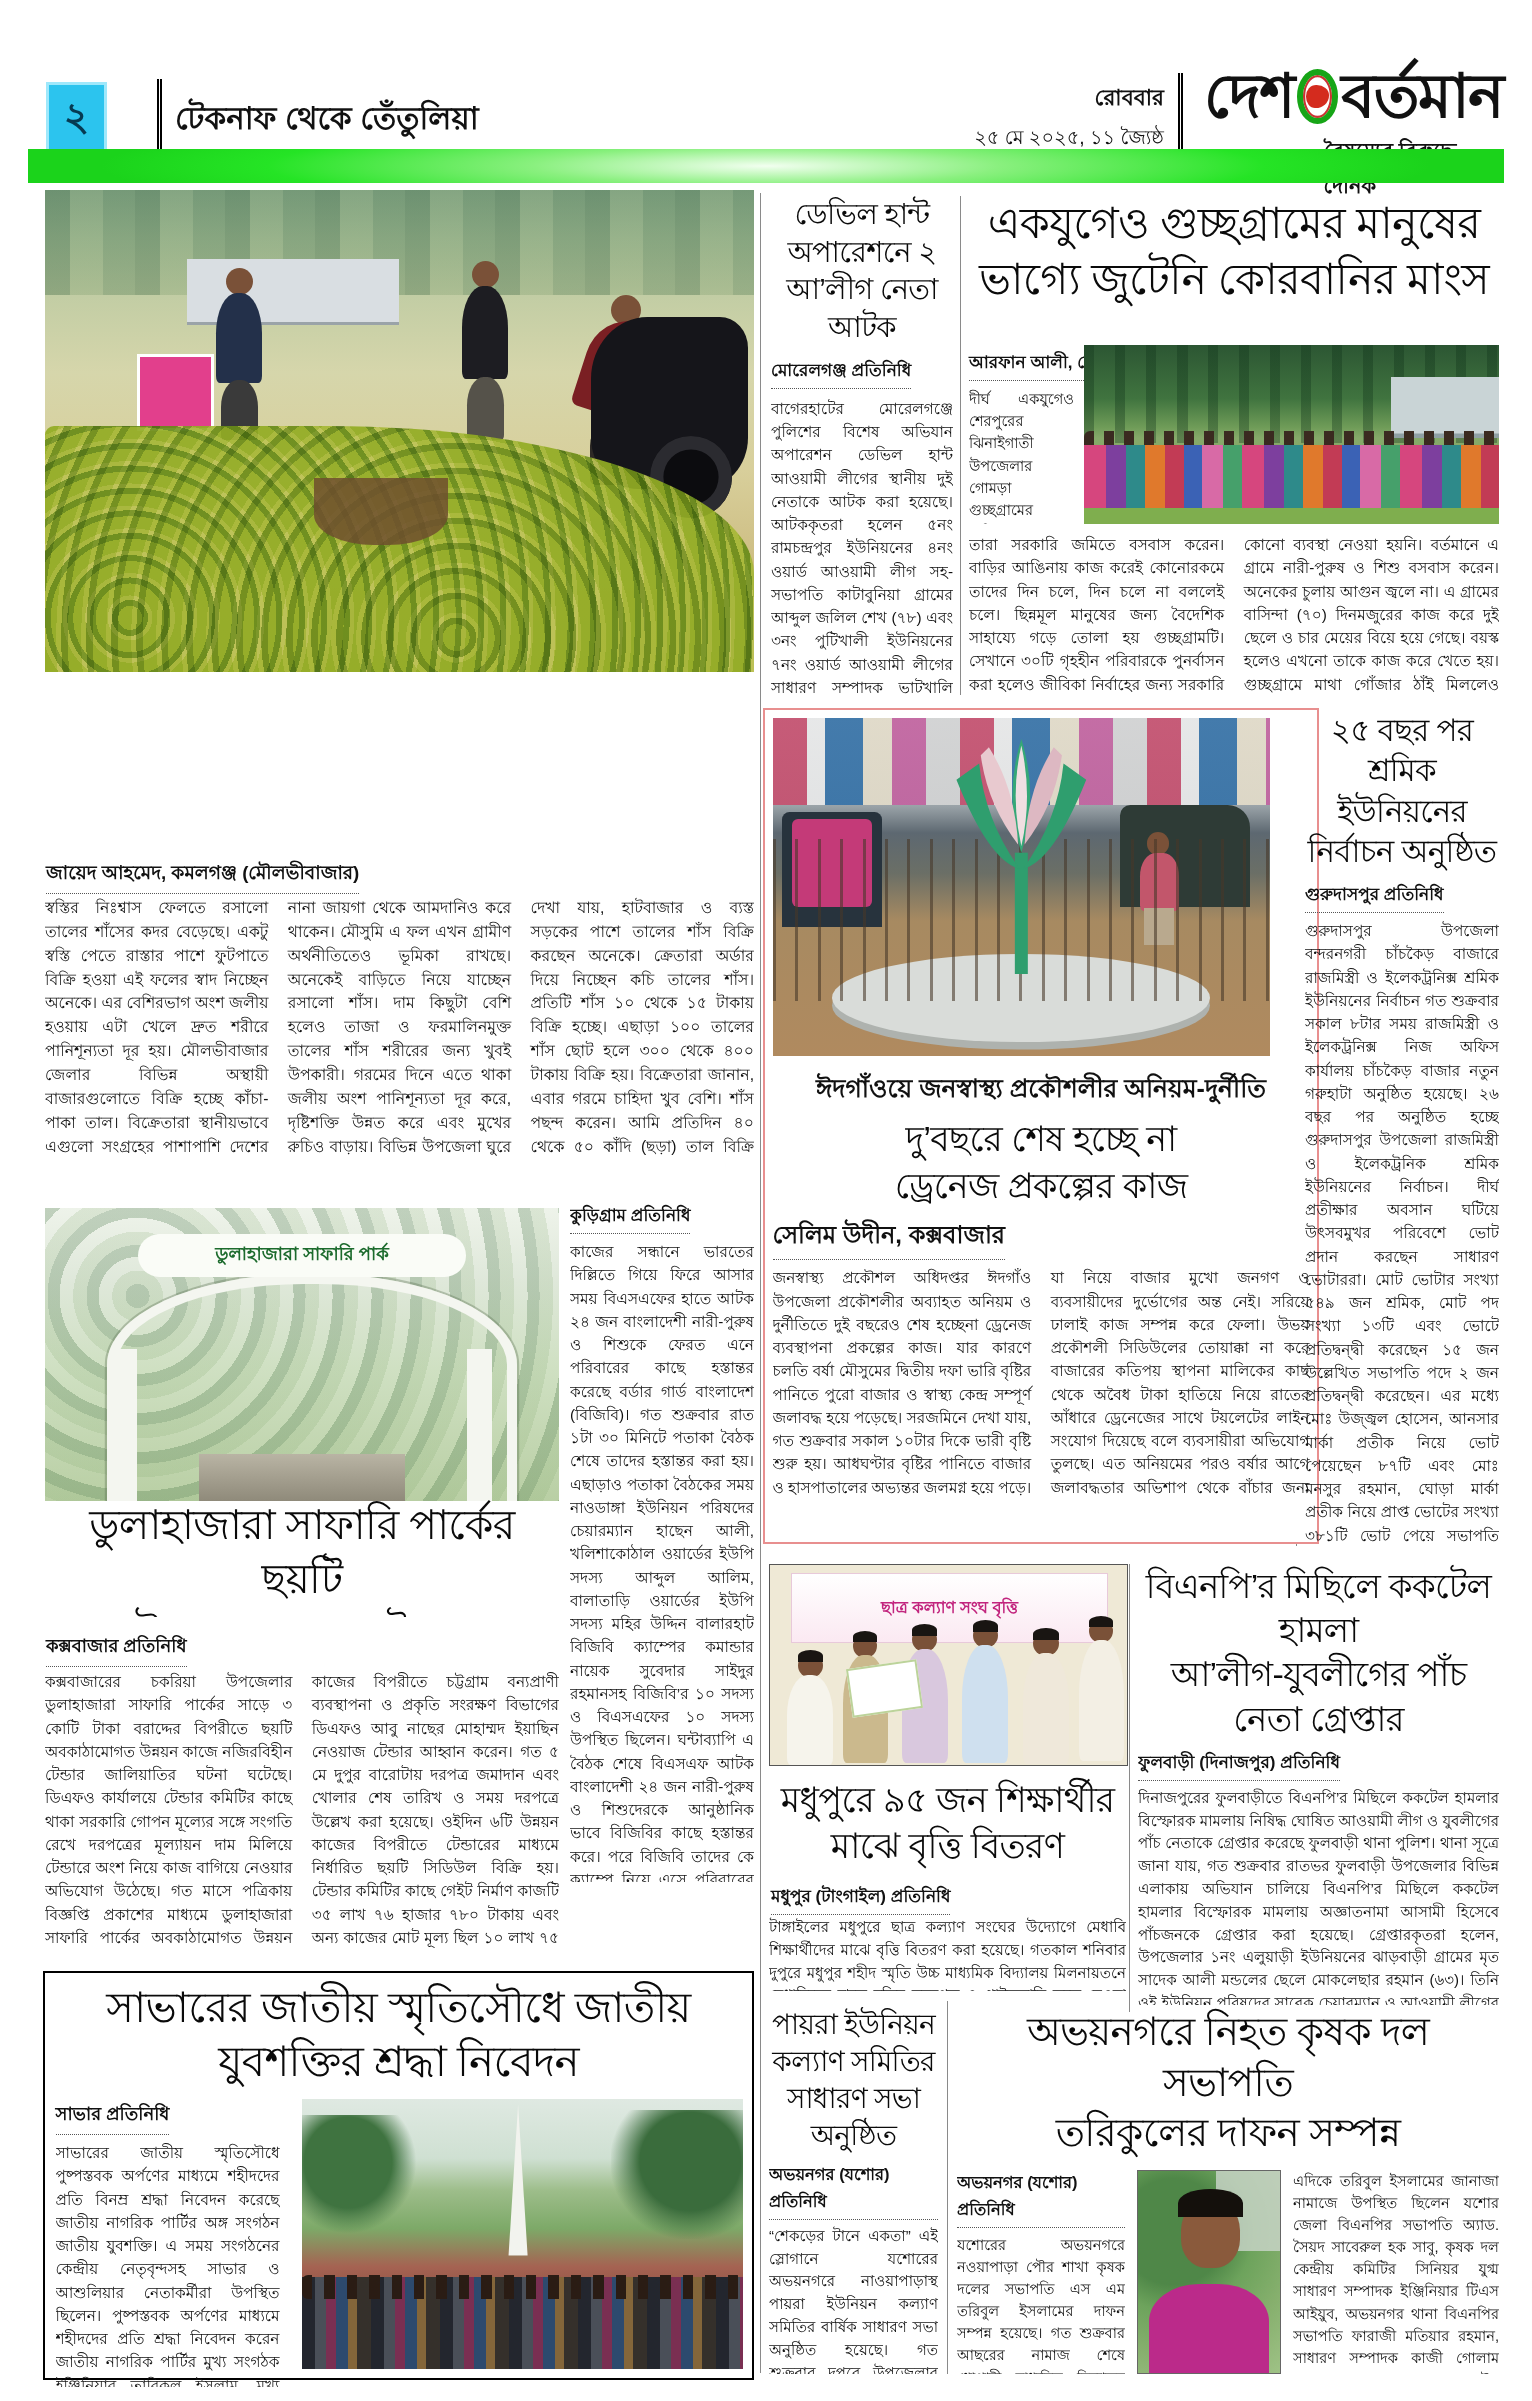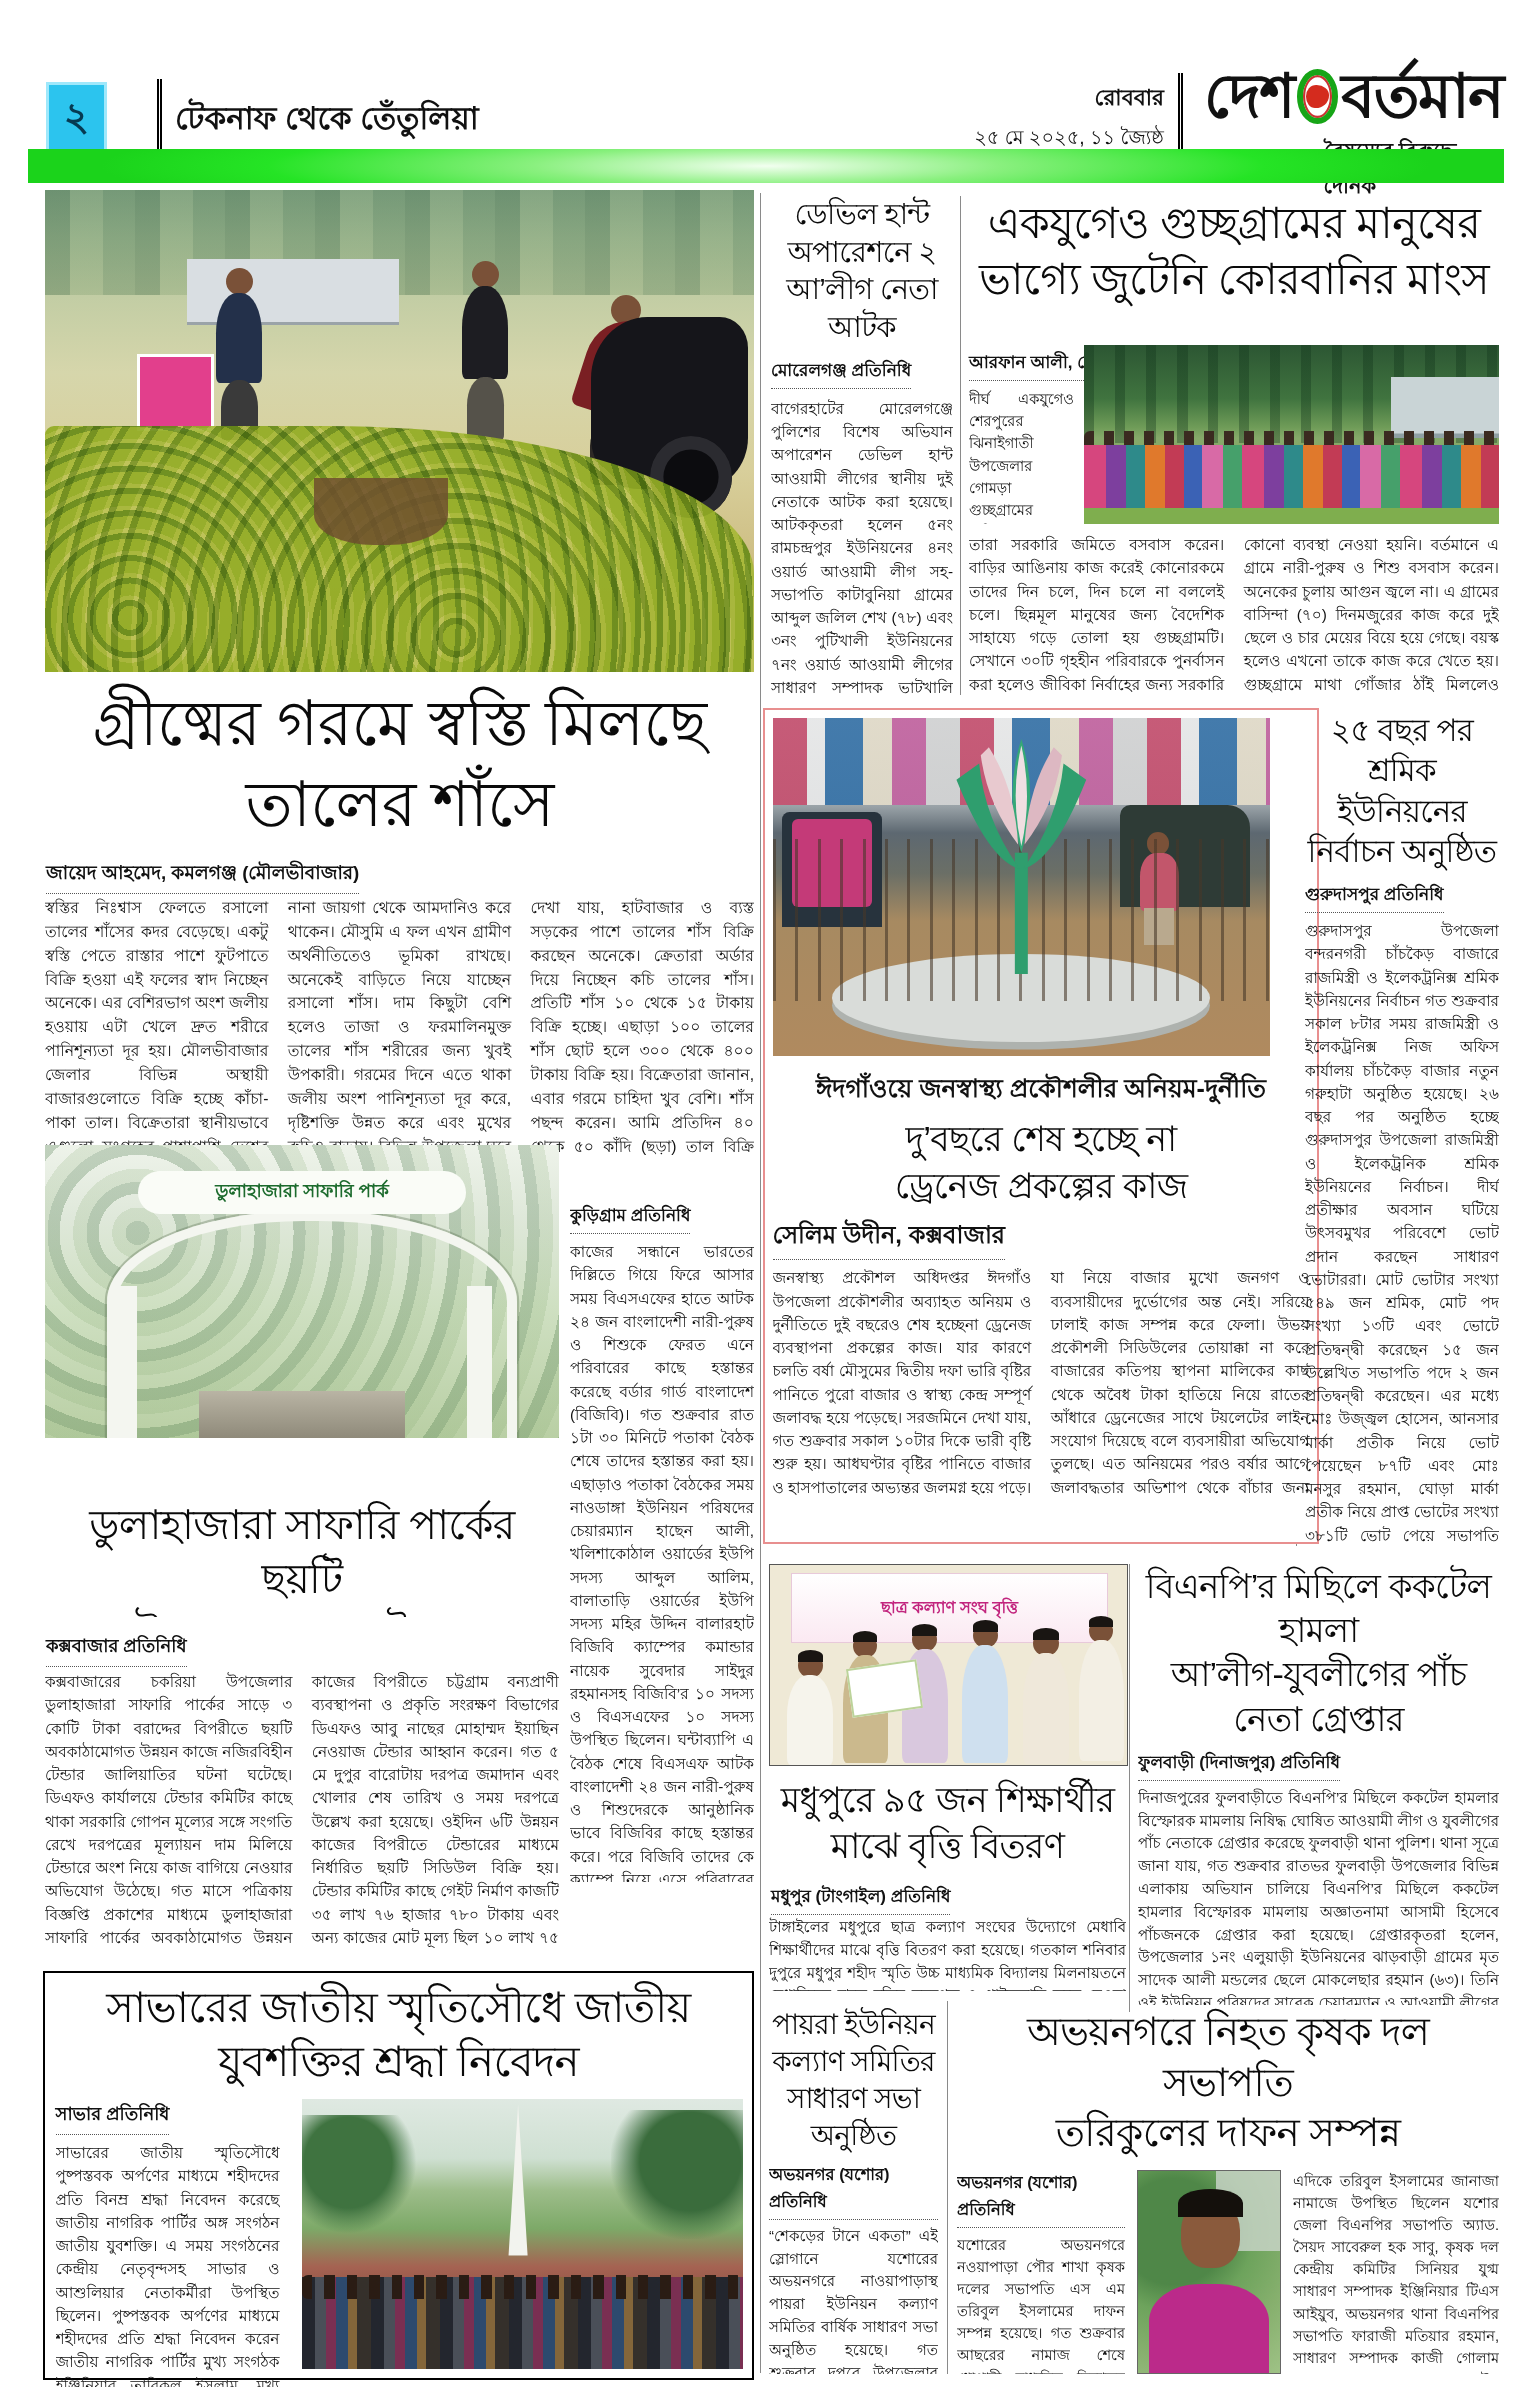--- a/index.html
+++ b/index.html
@@ -101,24 +101,20 @@
     <div class="fig" style="right:6px;top:127px;width:157px;height:172px;background:#15151a;border-radius:36% 18% 30% 30%;"></div>
     <div class="fig" style="right:22.4px;top:246px;width:82px;height:82px;background:#0c0c0f;border-radius:50%;box-shadow:inset 0 0 0 13.4px #2b2b30;"></div>
     <div class="fig" style="left:0;bottom:0;width:100%;height:246px;
          background:
           repeating-radial-gradient(circle at 12% 78%, #bed05a 0 12px, #87a83c 12px 18px, #d7dc8d 18px 22.4px),
           repeating-radial-gradient(circle at 58% 86%, #c5d466 0 13.4px, #93ad45 13.4px 20px, #e0e29a 20px 25px);
          background-blend-mode:multiply;opacity:.92;border-radius:9px 60% 0 0;"></div>
     <div class="fig" style="left:38%;bottom:127px;width:134px;height:67px;background:#6e4f2e;border-radius:0 0 45% 45%;opacity:.85;"></div>
   </div>
 
-  <div class="abs center hl hl-xl" style="left:45px;top:683px;width:709px;height:168px;overflow:hidden;">
-    <div>গ্রীষ্মের গরমে স্বস্তি মিলছে</div>
-    <div>তালের শাঁসে</div>
-  </div>
   <div class="abs" style="left:46px;top:859px;">
     <span class="byline">জায়েদ আহমেদ, কমলগঞ্জ (মৌলভীবাজার)</span>
   </div>
   <div class="abs body-text cols-3" style="left:45px;top:896px;width:709px;height:282px;">স্বস্তির নিঃশ্বাস ফেলতে রসালো তালের শাঁসের কদর বেড়েছে। একটু স্বস্তি পেতে রাস্তার পাশে ফুটপাতে বিক্রি হওয়া এই ফলের স্বাদ নিচ্ছেন অনেকে। এর বেশিরভাগ অংশ জলীয় হওয়ায় এটা খেলে দ্রুত শরীরে পানিশূন্যতা দূর হয়। মৌলভীবাজার জেলার বিভিন্ন অস্থায়ী বাজারগুলোতে বিক্রি হচ্ছে কাঁচা-পাকা তাল। বিক্রেতারা স্থানীয়ভাবে এগুলো সংগ্রহের পাশাপাশি দেশের নানা জায়গা থেকে আমদানিও করে থাকেন। মৌসুমি এ ফল এখন গ্রামীণ অর্থনীতিতেও ভূমিকা রাখছে। অনেকেই বাড়িতে নিয়ে যাচ্ছেন রসালো শাঁস। দাম কিছুটা বেশি হলেও তাজা ও ফরমালিনমুক্ত তালের শাঁস শরীরের জন্য খুবই উপকারী। গরমের দিনে এতে থাকা জলীয় অংশ পানিশূন্যতা দূর করে, দৃষ্টিশক্তি উন্নত করে এবং মুখের রুচিও বাড়ায়। বিভিন্ন উপজেলা ঘুরে দেখা যায়, হাটবাজার ও ব্যস্ত সড়কের পাশে তালের শাঁস বিক্রি করছেন অনেকে। ক্রেতারা অর্ডার দিয়ে নিচ্ছেন কচি তালের শাঁস। প্রতিটি শাঁস ১০ থেকে ১৫ টাকায় বিক্রি হচ্ছে। এছাড়া ১০০ তালের শাঁস ছোট হলে ৩০০ থেকে ৪০০ টাকায় বিক্রি হয়। বিক্রেতারা জানান, এবার গরমে চাহিদা খুব বেশি। শাঁস পছন্দ করেন। আমি প্রতিদিন ৪০ থেকে ৫০ কাঁদি (ছড়া) তাল বিক্রি করি। গাছ থেকে কাঁদি এনে এক একটি বিক্রি করি। তালের শাঁস মানবদেহের জন্য দারুণ উপকারী। হাড় গঠনেও ভূমিকা রাখে। বিভিন্ন ভিটামিন ও খনিজ উপাদানে ভরপুর তালের শাঁস নানা রোগের প্রতিষেধক হিসেবেও কাজ করে।</div>
 
   <div class="abs" style="left:771px;top:196px;width:182px;height:502px;overflow:hidden;">
     <div class="center hl hl-sm">ডেভিল হান্ট অপারেশনে ২ আ’লীগ নেতা আটক</div>
     <div style="margin:10.5px 0 7.5px;"><span class="byline" style="font-size:17px;">মোরেলগঞ্জ প্রতিনিধি</span></div>
     <div class="body-text" style="font-size:15.3px;height:351px;">বাগেরহাটের মোরেলগঞ্জে পুলিশের বিশেষ অভিযান অপারেশন ডেভিল হান্ট আওয়ামী লীগের স্থানীয় দুই নেতাকে আটক করা হয়েছে। আটককৃতরা হলেন ৫নং রামচন্দ্রপুর ইউনিয়নের ৪নং ওয়ার্ড আওয়ামী লীগ সহ-সভাপতি কাটাবুনিয়া গ্রামের আব্দুল জলিল শেখ (৭৮) এবং ৩নং পুটিখালী ইউনিয়নের ৭নং ওয়ার্ড আওয়ামী লীগের সাধারণ সম্পাদক ভাটখালি গ্রামের মো.ছবেদ আলী (৬৫)। থানা সূত্রে জানা গেছে, শুক্রবার রাতে গোপন সংবাদের ভিত্তিতে মোরেলগঞ্জ থানা পুলিশ বিশেষ অভিযান চালিয়ে তাদের নিজ নিজ বাড়ি থেকে আটক করে। গতকাল শনিবার বেলা ১১টার দিকে থানা পুলিশ তাদেরকে বাগেরহাট আদালতে সোপর্দ করে। মোরেলগঞ্জ থানার নবাগত অফিসার ইনচার্জ মো. মতলুবুর রহমান জানিয়েছেন, “ডেভিল হান্ট অপারেশনের আওতায় আইনশৃঙ্খলা রক্ষায় সন্দেহভাজন হিসেবে ২ জনকে আটক করা হয়েছে।”</div>
   </div>
@@ -178,21 +174,21 @@
     <div style="margin:7.5px 0 6px;"><span class="byline" style="font-size:24px;">সেলিম উদীন, কক্সবাজার</span></div>
     <div class="body-text cols-2" style="font-size:15.3px;height:237px;">জনস্বাস্থ্য প্রকৌশল অধিদপ্তর ঈদগাঁও উপজেলা প্রকৌশলীর অব্যাহত অনিয়ম ও দুর্নীতিতে দুই বছরেও শেষ হচ্ছেনা ড্রেনেজ ব্যবস্থাপনা প্রকল্পের কাজ। যার কারণে চলতি বর্ষা মৌসুমের দ্বিতীয় দফা ভারি বৃষ্টির পানিতে পুরো বাজার ও স্বাস্থ্য কেন্দ্র সম্পূর্ণ জলাবদ্ধ হয়ে পড়েছে। সরজমিনে দেখা যায়, গত শুক্রবার সকাল ১০টার দিকে ভারী বৃষ্টি শুরু হয়। আধঘণ্টার বৃষ্টির পানিতে বাজার ও হাসপাতালের অভ্যন্তর জলমগ্ন হয়ে পড়ে। যা নিয়ে বাজার মুখো জনগণ ও ব্যবসায়ীদের দুর্ভোগের অন্ত নেই। সরিয়ে ঢালাই কাজ সম্পন্ন করে ফেলা। উভয় প্রকৌশলী সিডিউলের তোয়াক্কা না করে বাজারের কতিপয় স্থাপনা মালিকের কাছ থেকে অবৈধ টাকা হাতিয়ে নিয়ে রাতের আঁধারে ড্রেনেজের সাথে টয়লেটের লাইন সংযোগ দিয়েছে বলে ব্যবসায়ীরা অভিযোগ তুলছে। এত অনিয়মের পরও বর্ষার আগে জলাবদ্ধতার অভিশাপ থেকে বাঁচার জন্য বাজারের ব্যবসায়ীরা দ্রুত কাজটি সম্পন্নের আশা করেছিল। কিন্তু বিগত রমজানের পর থেকে পুনরায় কাজ বন্ধ করে দেয়। যার কারণে অল্প সময়ের ভারি বৃষ্টির পানি নিষ্কাশনের সুযোগ না থাকায় পুরো বাজার ও আশপাশ এলাকা জলাবদ্ধ হয়ে পড়ে।</div>
   </div>
 
   <div class="abs" style="left:1305px;top:711px;width:194px;height:835px;overflow:hidden;">
     <div class="center hl" style="font-size:31px;line-height:1.3;">২৫ বছর পর শ্রমিক ইউনিয়নের নির্বাচন অনুষ্ঠিত</div>
     <div style="margin:9px 0 6px;"><span class="byline" style="font-size:17px;">গুরুদাসপুর প্রতিনিধি</span></div>
     <div class="body-text" style="font-size:15.3px;height:687px;">গুরুদাসপুর উপজেলা বন্দরনগরী চাঁচকৈড় বাজারে রাজমিস্ত্রী ও ইলেকট্রনিক্স শ্রমিক ইউনিয়নের নির্বাচন গত শুক্রবার সকাল ৮টার সময় রাজমিস্ত্রী ও ইলেকট্রনিক্স নিজ অফিস কার্যালয় চাঁচকৈড় বাজার নতুন গরুহাটা অনুষ্ঠিত হয়েছে। ২৬ বছর পর অনুষ্ঠিত হচ্ছে গুরুদাসপুর উপজেলা রাজমিস্ত্রী ও ইলেকট্রনিক শ্রমিক ইউনিয়নের নির্বাচন। দীর্ঘ প্রতীক্ষার অবসান ঘটিয়ে উৎসবমুখর পরিবেশে ভোট প্রদান করছেন সাধারণ ভোটাররা। মোট ভোটার সংখ্যা ৫৪৯ জন শ্রমিক, মোট পদ সংখ্যা ১৩টি এবং ভোটে প্রতিদ্বন্দ্বী করেছেন ১৫ জন উল্লেখিত সভাপতি পদে ২ জন প্রতিদ্বন্দ্বী করেছেন। এর মধ্যে মোঃ উজ্জ্বল হোসেন, আনসার মার্কা প্রতীক নিয়ে ভোট পেয়েছেন ৮৭টি এবং মোঃ মনসুর রহমান, ঘোড়া মার্কা প্রতীক নিয়ে প্রাপ্ত ভোটের সংখ্যা ৩৮১টি ভোট পেয়ে সভাপতি পদে বিজয়ী হয়েছেন এবং সাধারণ সম্পাদক পদে প্রতিদ্বন্দ্বিতা করেছেন ২ জন। মোঃ ফরাদ আলী শেখ, দেয়াল ঘড়ি মার্কা প্রতীক নিয়ে মোট ভোট পেয়েছে ২৫১ ভোট পেয়ে সাধারণ সম্পাদক পদে বিজয়ী হয়েছে ও তার প্রতিদ্বন্দ্বী মোঃ জিল্লুর রহমান, মোমবাতি প্রতীক নিয়ে মোট ভোট পেয়েছেন ২২০ টি,সহ সভাপ্রতি পদে প্রতিদ্বন্দ্বী করেছেন ২ জন মোঃ আব্দুল লতিব ইসলাম, উড়োজাহাজ মার্কা প্রতিক নিয়ে মোট ভোট পেয়েছেন ২২৩ টি এবং তার প্রতিদ্বন্দ্বী মোঃ সাদের আলী, হারিকেন মার্কা প্রতীক নিয়ে ভোট পেয়েছেন।</div>
   </div>
 
-  <div class="abs photo" style="left:45px;top:1145px;width:514px;height:293px;
+  <div class="abs photo" style="left:45px;top:1208px;width:514px;height:293px;
        background:linear-gradient(180deg,#eef3ea 0%,#dfe8da 25%,#cfe0c2 55%,#b9cfa4 100%);">
     <div class="fig" style="left:0;top:0;width:100%;height:100%;opacity:.5;
          background:repeating-radial-gradient(circle at 18% 30%, rgba(55,105,55,.5) 0 12px, rgba(125,165,105,.35) 12px 25.4px, transparent 25.4px 39px);"></div>
     <div class="fig" style="left:12%;bottom:0;width:76%;height:74%;border:10.5px solid #f4f6f0;border-bottom:none;
          border-radius:48% 48% 0 0/40% 40% 0 0;box-shadow:0 0 0 2.2px rgba(90,110,80,.35);"></div>
     <div class="fig" style="left:13%;bottom:0;width:25.4px;height:52%;background:#f4f6f0;"></div>
     <div class="fig" style="right:13%;bottom:0;width:25.4px;height:52%;background:#f4f6f0;"></div>
     <div class="fig center" style="left:18%;top:9%;width:64%;height:43px;background:#fafcf7;border-radius:25.4px;
          display:flex;align-items:center;justify-content:center;font-size:18px;font-weight:700;color:#1c6b2d;overflow:hidden;">ডুলাহাজারা সাফারি পার্ক</div>
     <div class="fig" style="left:30%;bottom:0;width:40%;height:16%;background:linear-gradient(180deg,#b9b4a4,#8f8a7a);"></div>

